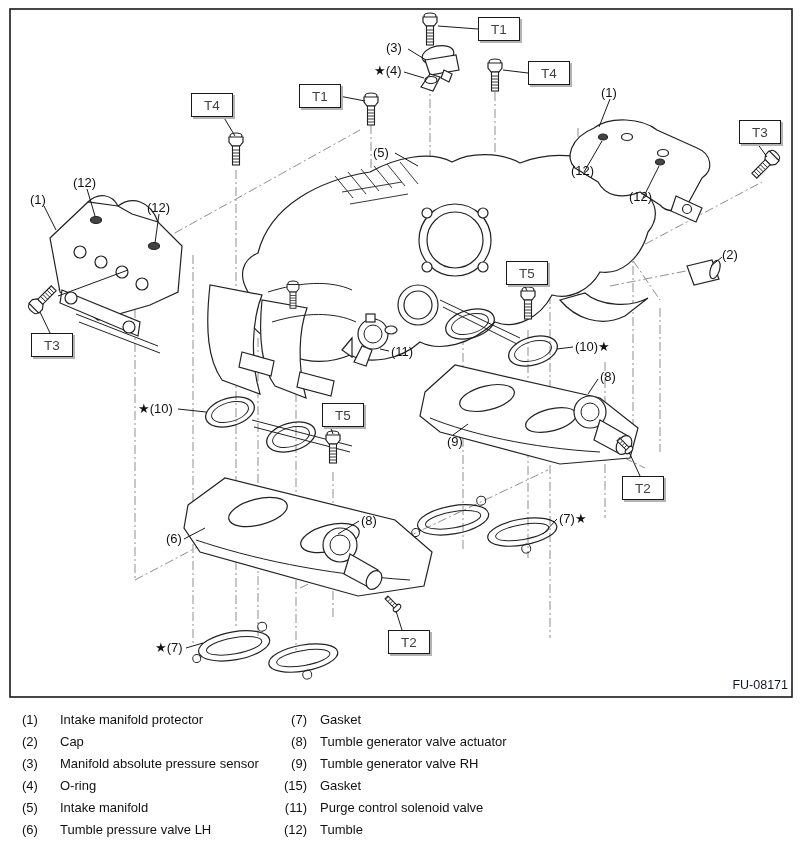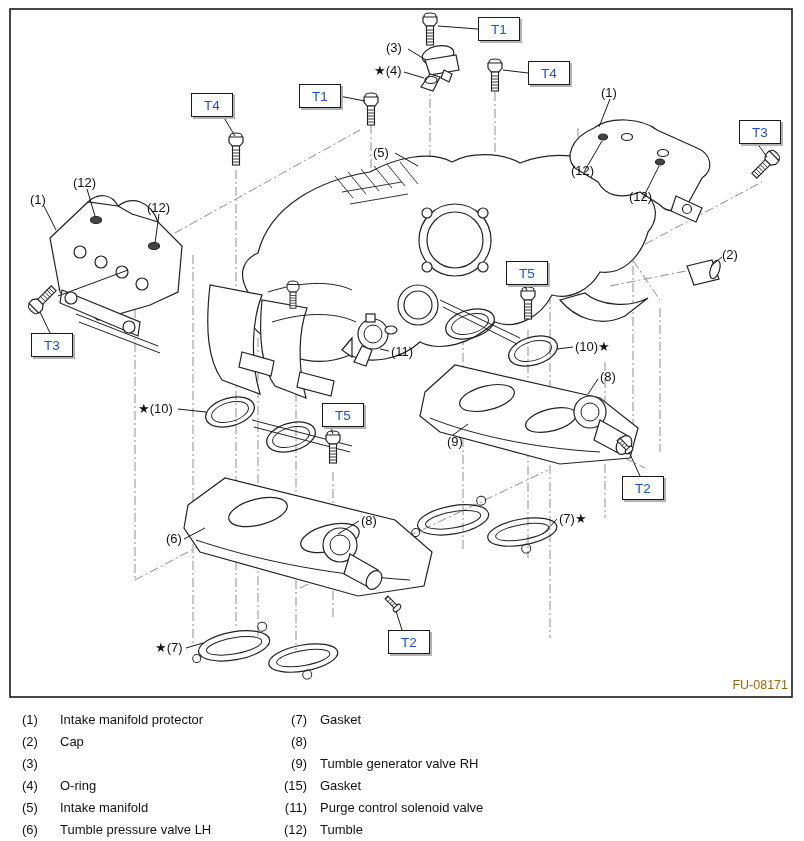--- a/index.html
+++ b/index.html
@@ -2,23 +2,23 @@
 <html><head>
 <meta charset="utf-8">
 <style>
   html,body{margin:0;padding:0;background:#fff;}
   #page{position:relative;width:804px;height:841px;background:#fff;
         font-family:"Liberation Sans", sans-serif;color:#111;overflow:hidden;}
   #art{position:absolute;left:0;top:0;}
   .co{position:absolute;font-size:13px;line-height:14px;color:#111;white-space:nowrap;}
   .tb{position:absolute;width:40px;height:22px;border:1.6px solid #1a1a1a;background:#fff;
       box-shadow:2px 2px 0 #b3b3b3;display:flex;align-items:center;justify-content:center;
-      font-size:13.5px;color:#1d4ed8;}
+      font-size:13.5px;color:#404040;}
   #figcode{position:absolute;left:640px;top:678px;width:148px;text-align:right;
-           font-size:12.5px;color:#a16207;}
+           font-size:12.5px;color:#0f172a;}
   .lrow{position:absolute;display:flex;font-size:13px;line-height:16px;color:#111;white-space:nowrap;}
   .lrow .lnum{display:inline-block;}
   .lrow.lc .lnum{width:38px;text-align:left;}
   .lrow.rc .lnum{width:32px;text-align:right;margin-right:13px;}
 </style>
 </head>
 <body>
 
 <div id="page">
 
@@ -239,39 +239,41 @@
     <div class="lrow lc" style="left:22px;top:712px">
         <span class="lnum">(1)</span>
         <span class="ltxt">Intake manifold protector</span>
       </div>
     <div class="lrow lc" style="left:22px;top:734px">
         <span class="lnum">(2)</span>
         <span class="ltxt">Cap</span>
       </div>
     <div class="lrow lc" style="left:22px;top:756px">
         <span class="lnum">(3)</span>
+        <span class="ltxt">Manifold absolute pressure sensor</span>
       </div>
     <div class="lrow lc" style="left:22px;top:778px">
         <span class="lnum">(4)</span>
         <span class="ltxt">O-ring</span>
       </div>
     <div class="lrow lc" style="left:22px;top:800px">
         <span class="lnum">(5)</span>
         <span class="ltxt">Intake manifold</span>
       </div>
     <div class="lrow lc" style="left:22px;top:822px">
         <span class="lnum">(6)</span>
         <span class="ltxt">Tumble pressure valve LH</span>
       </div>
     <div class="lrow rc" style="left:275px;top:712px">
         <span class="lnum">(7)</span>
         <span class="ltxt">Gasket</span>
       </div>
     <div class="lrow rc" style="left:275px;top:734px">
         <span class="lnum">(8)</span>
+        <span class="ltxt">Tumble generator valve actuator</span>
       </div>
     <div class="lrow rc" style="left:275px;top:756px">
         <span class="lnum">(9)</span>
         <span class="ltxt">Tumble generator valve RH</span>
       </div>
     <div class="lrow rc" style="left:275px;top:778px">
         <span class="lnum">(15)</span>
         <span class="ltxt">Gasket</span>
       </div>
     <div class="lrow rc" style="left:275px;top:800px">

